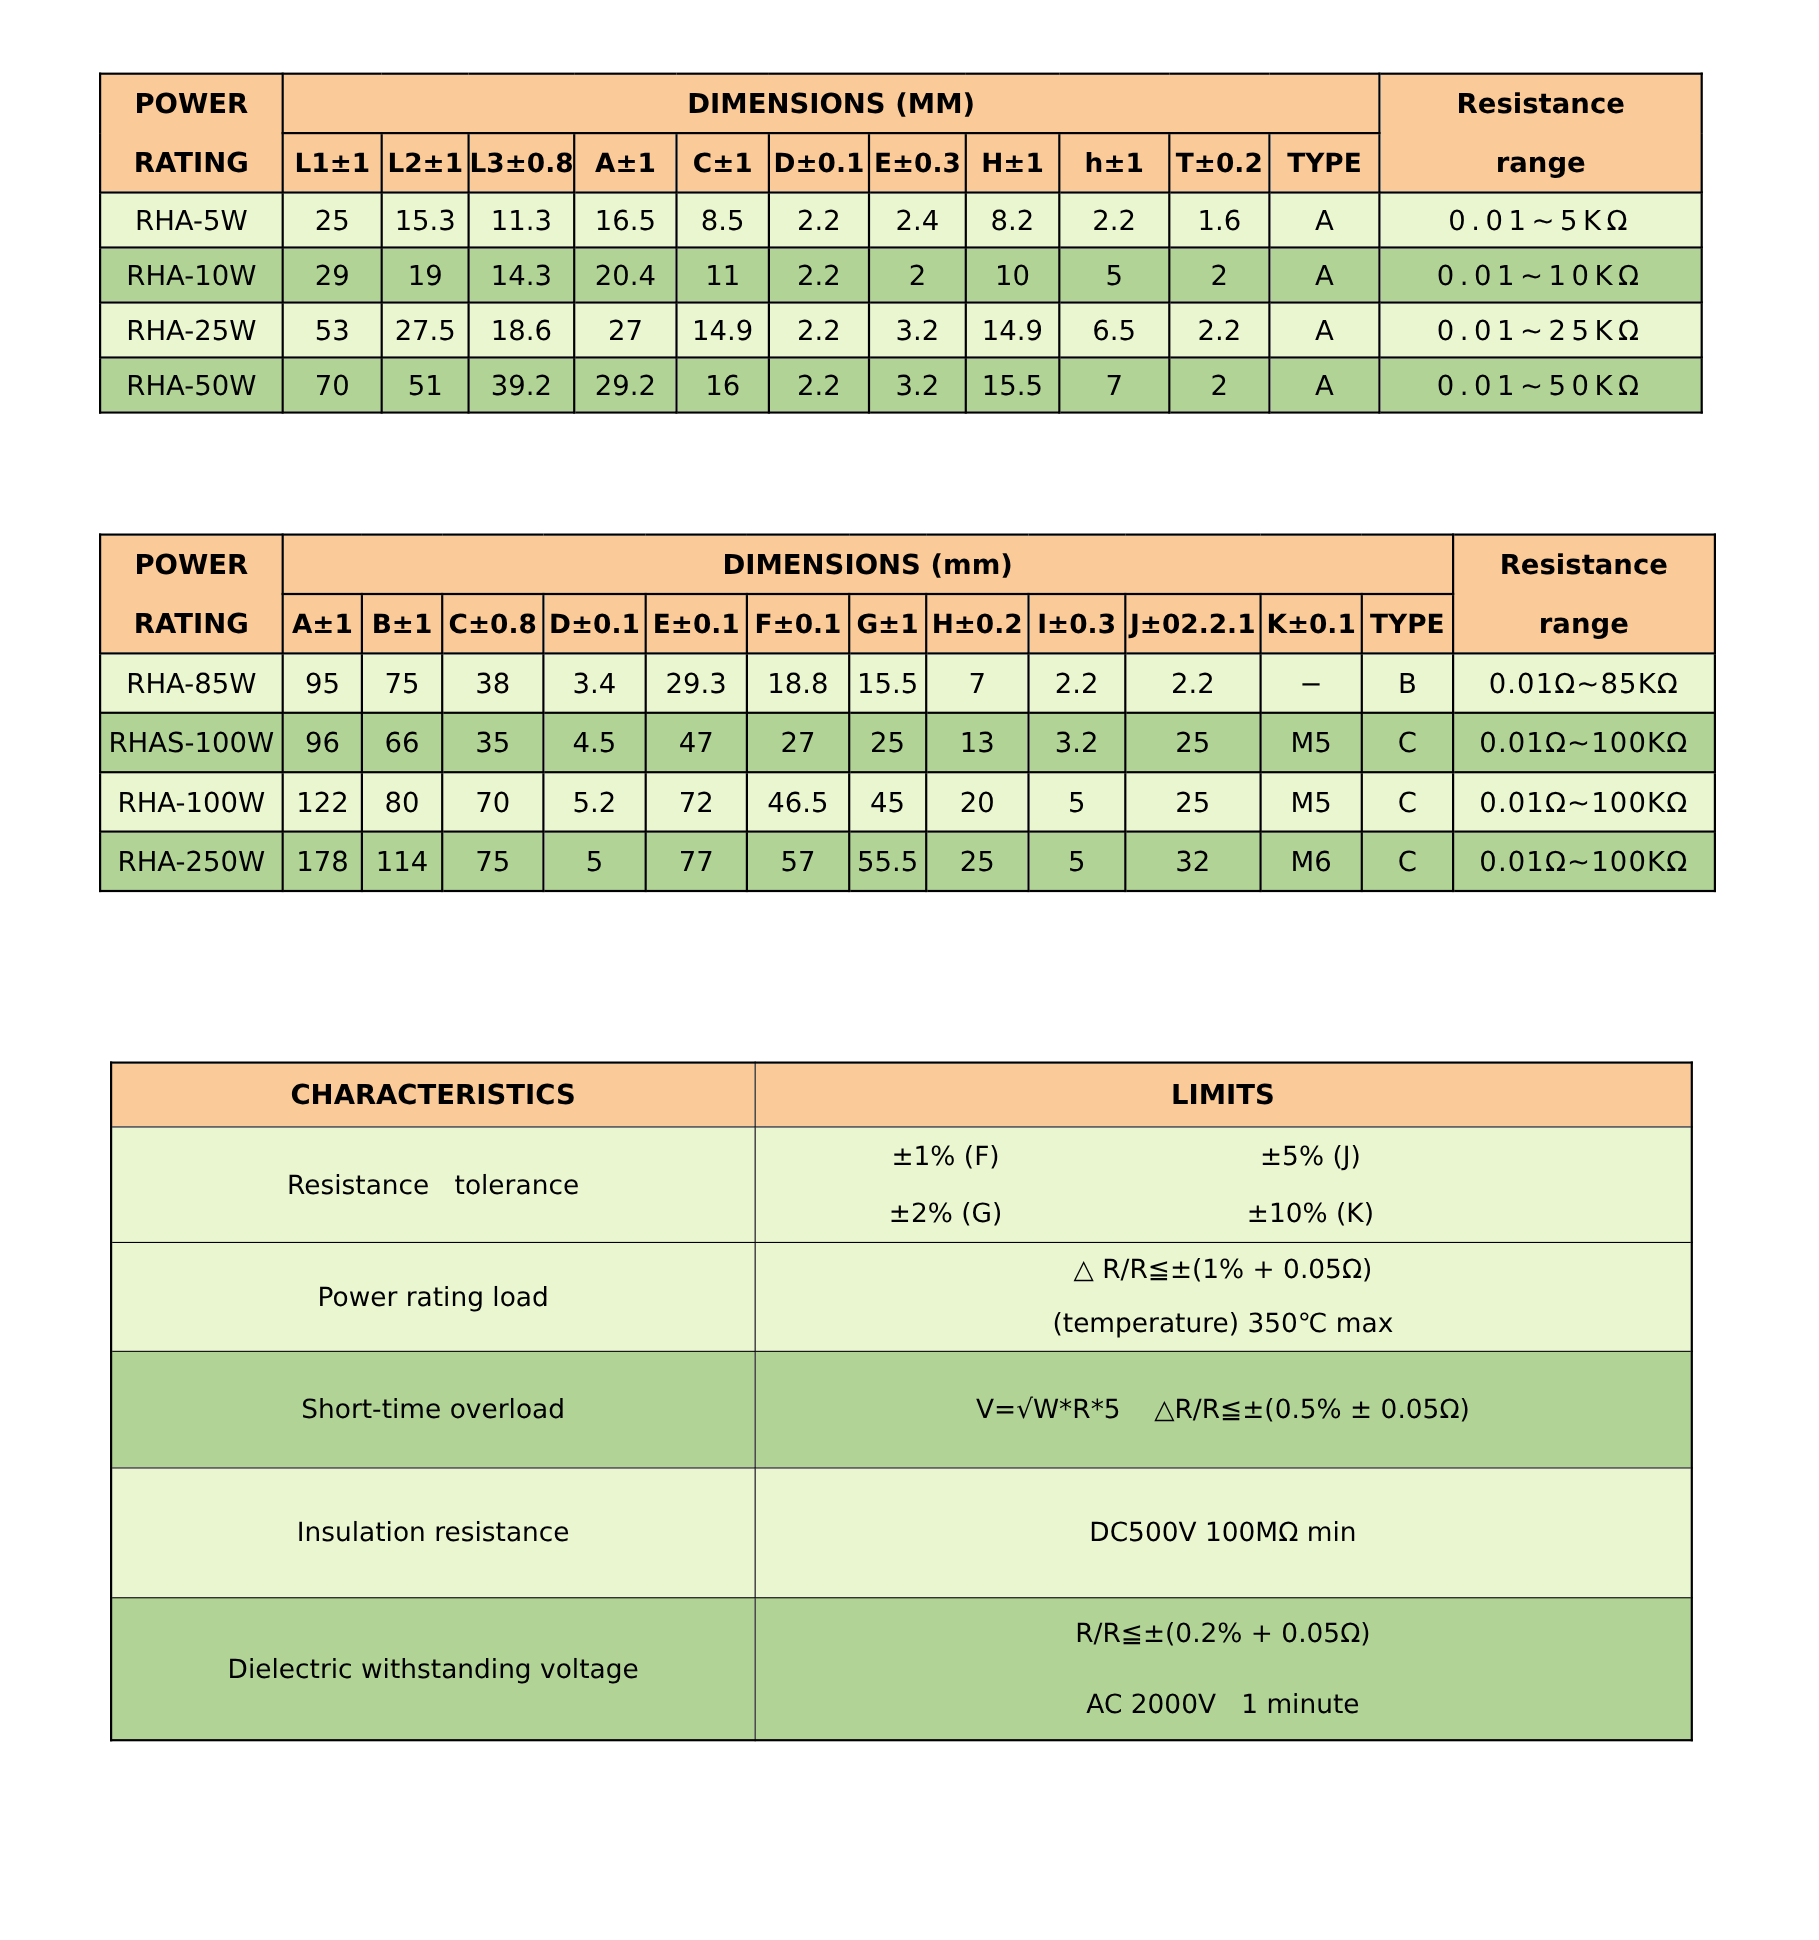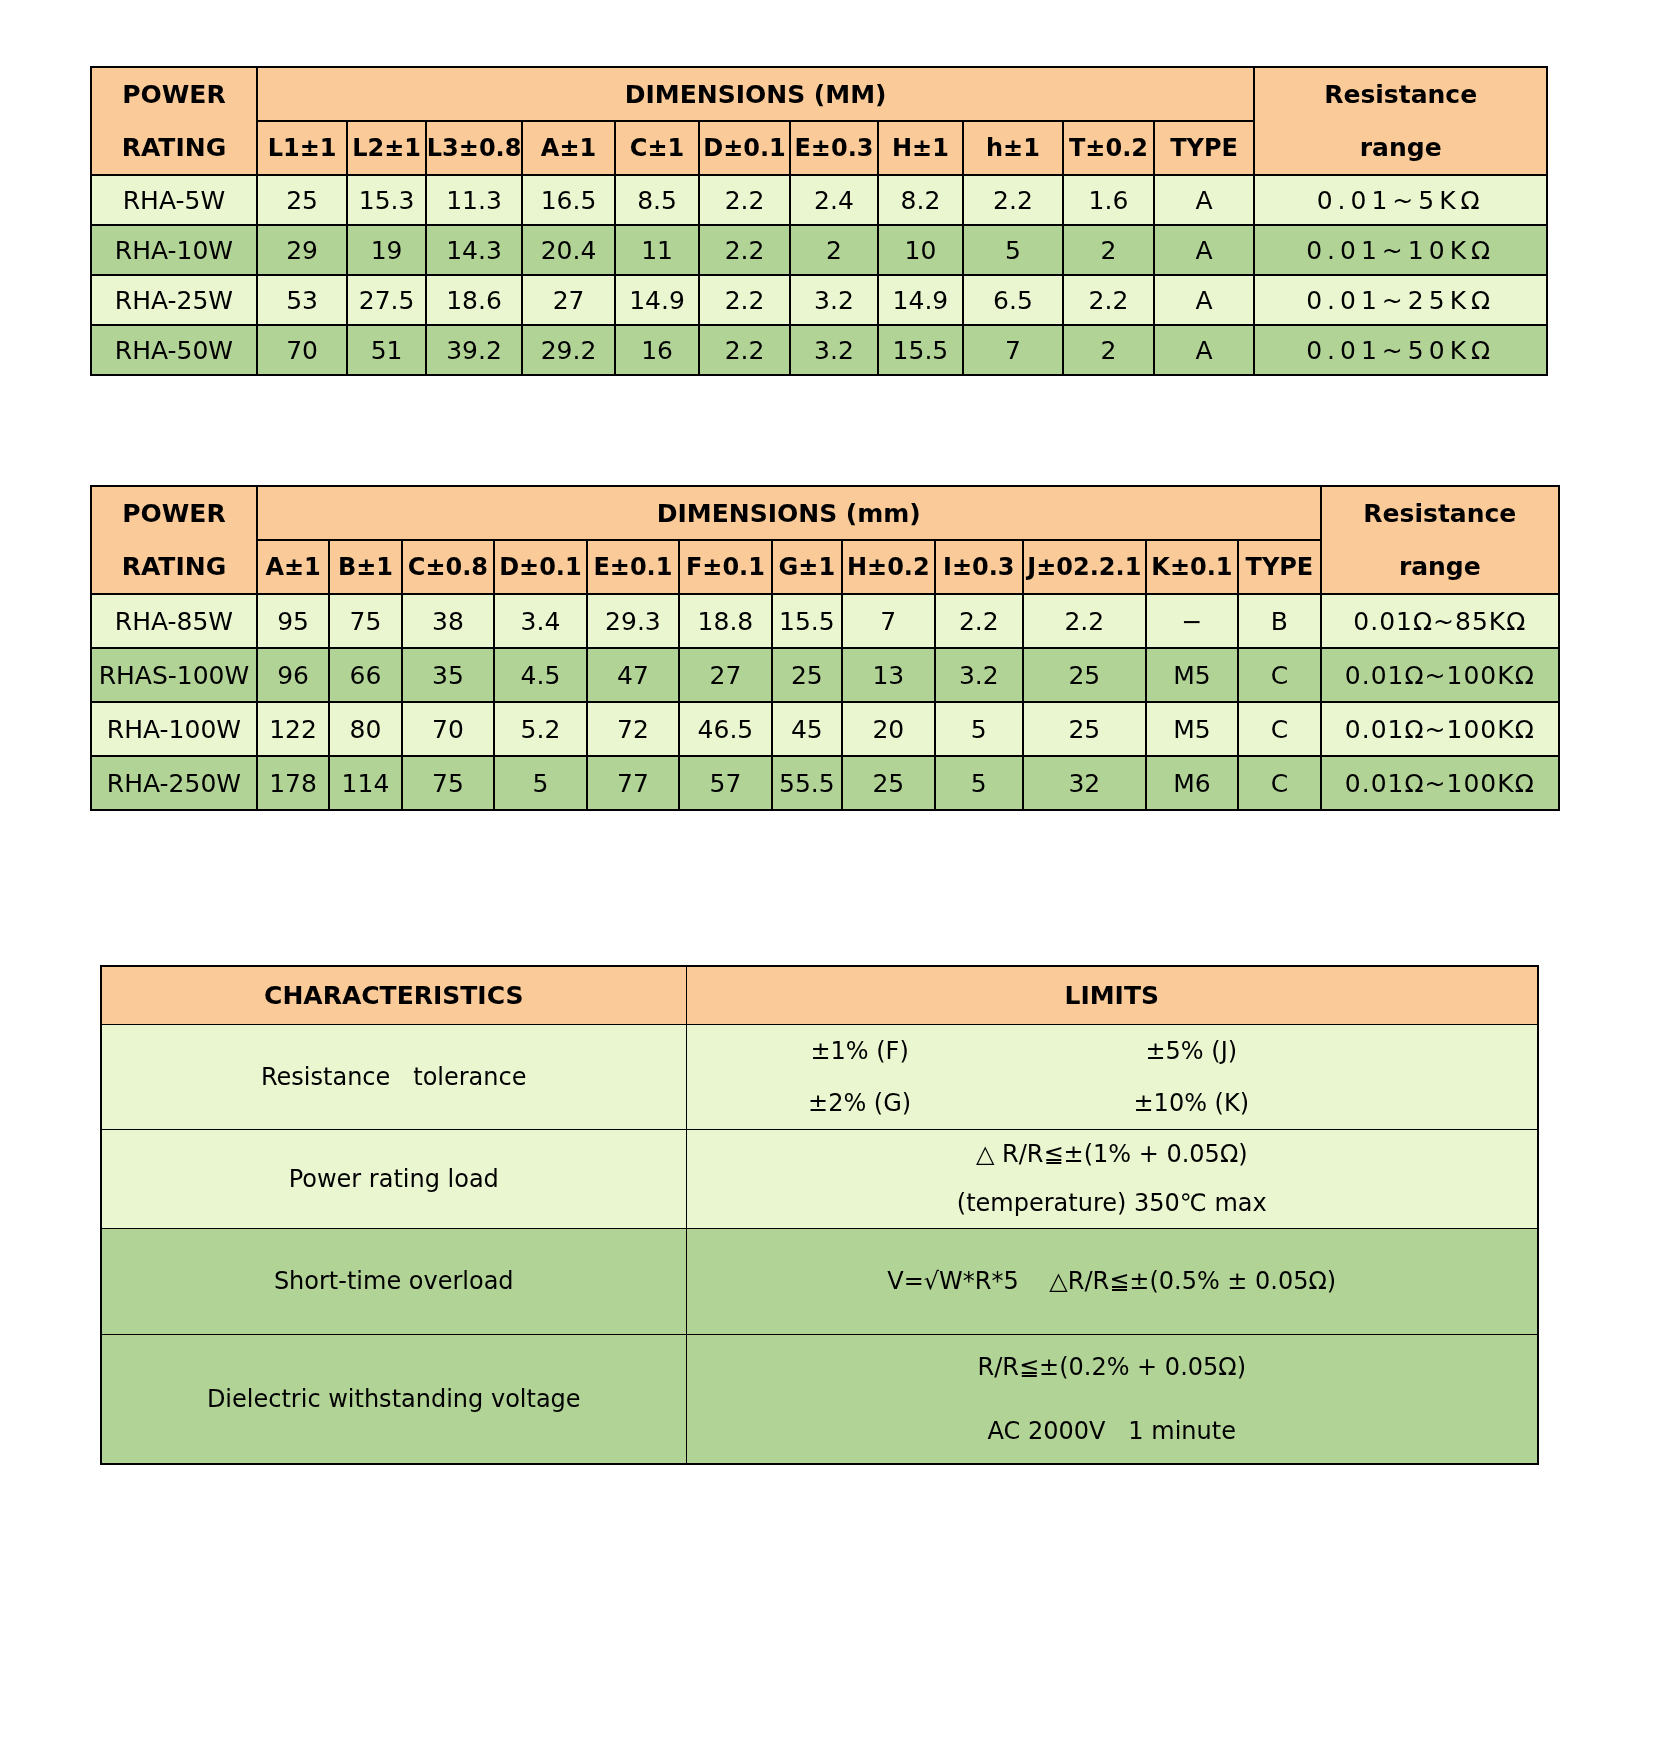--- a/index.html
+++ b/index.html
@@ -319,20 +319,26 @@
             <div class="lim-center lim-line">△ R/R≦±(1% + 0.05Ω)</div>
             <div class="lim-center lim-line">(temperature) 350℃ max</div>
           </td>
         </tr>
         <tr class="dark er3">
           <td class="e-char">Short-time overload</td>
           <td class="e-lim">
             <div class="lim-center lim-line">V=√W*R*5    △R/R≦±(0.5% ± 0.05Ω)</div>
           </td>
         </tr>
+        <tr class="light er4">
+          <td class="e-char">Insulation resistance</td>
+          <td class="e-lim">
+            <div class="lim-center lim-line">DC500V 100MΩ min</div>
+          </td>
+        </tr>
         <tr class="dark er5">
           <td class="e-char">Dielectric withstanding voltage</td>
           <td class="e-lim">
             <div class="lim-center lim-line">R/R≦±(0.2% + 0.05Ω)</div>
             <div class="lim-center lim-line">AC 2000V   1 minute</div>
           </td>
         </tr>
       </tbody>
     </table>
 

